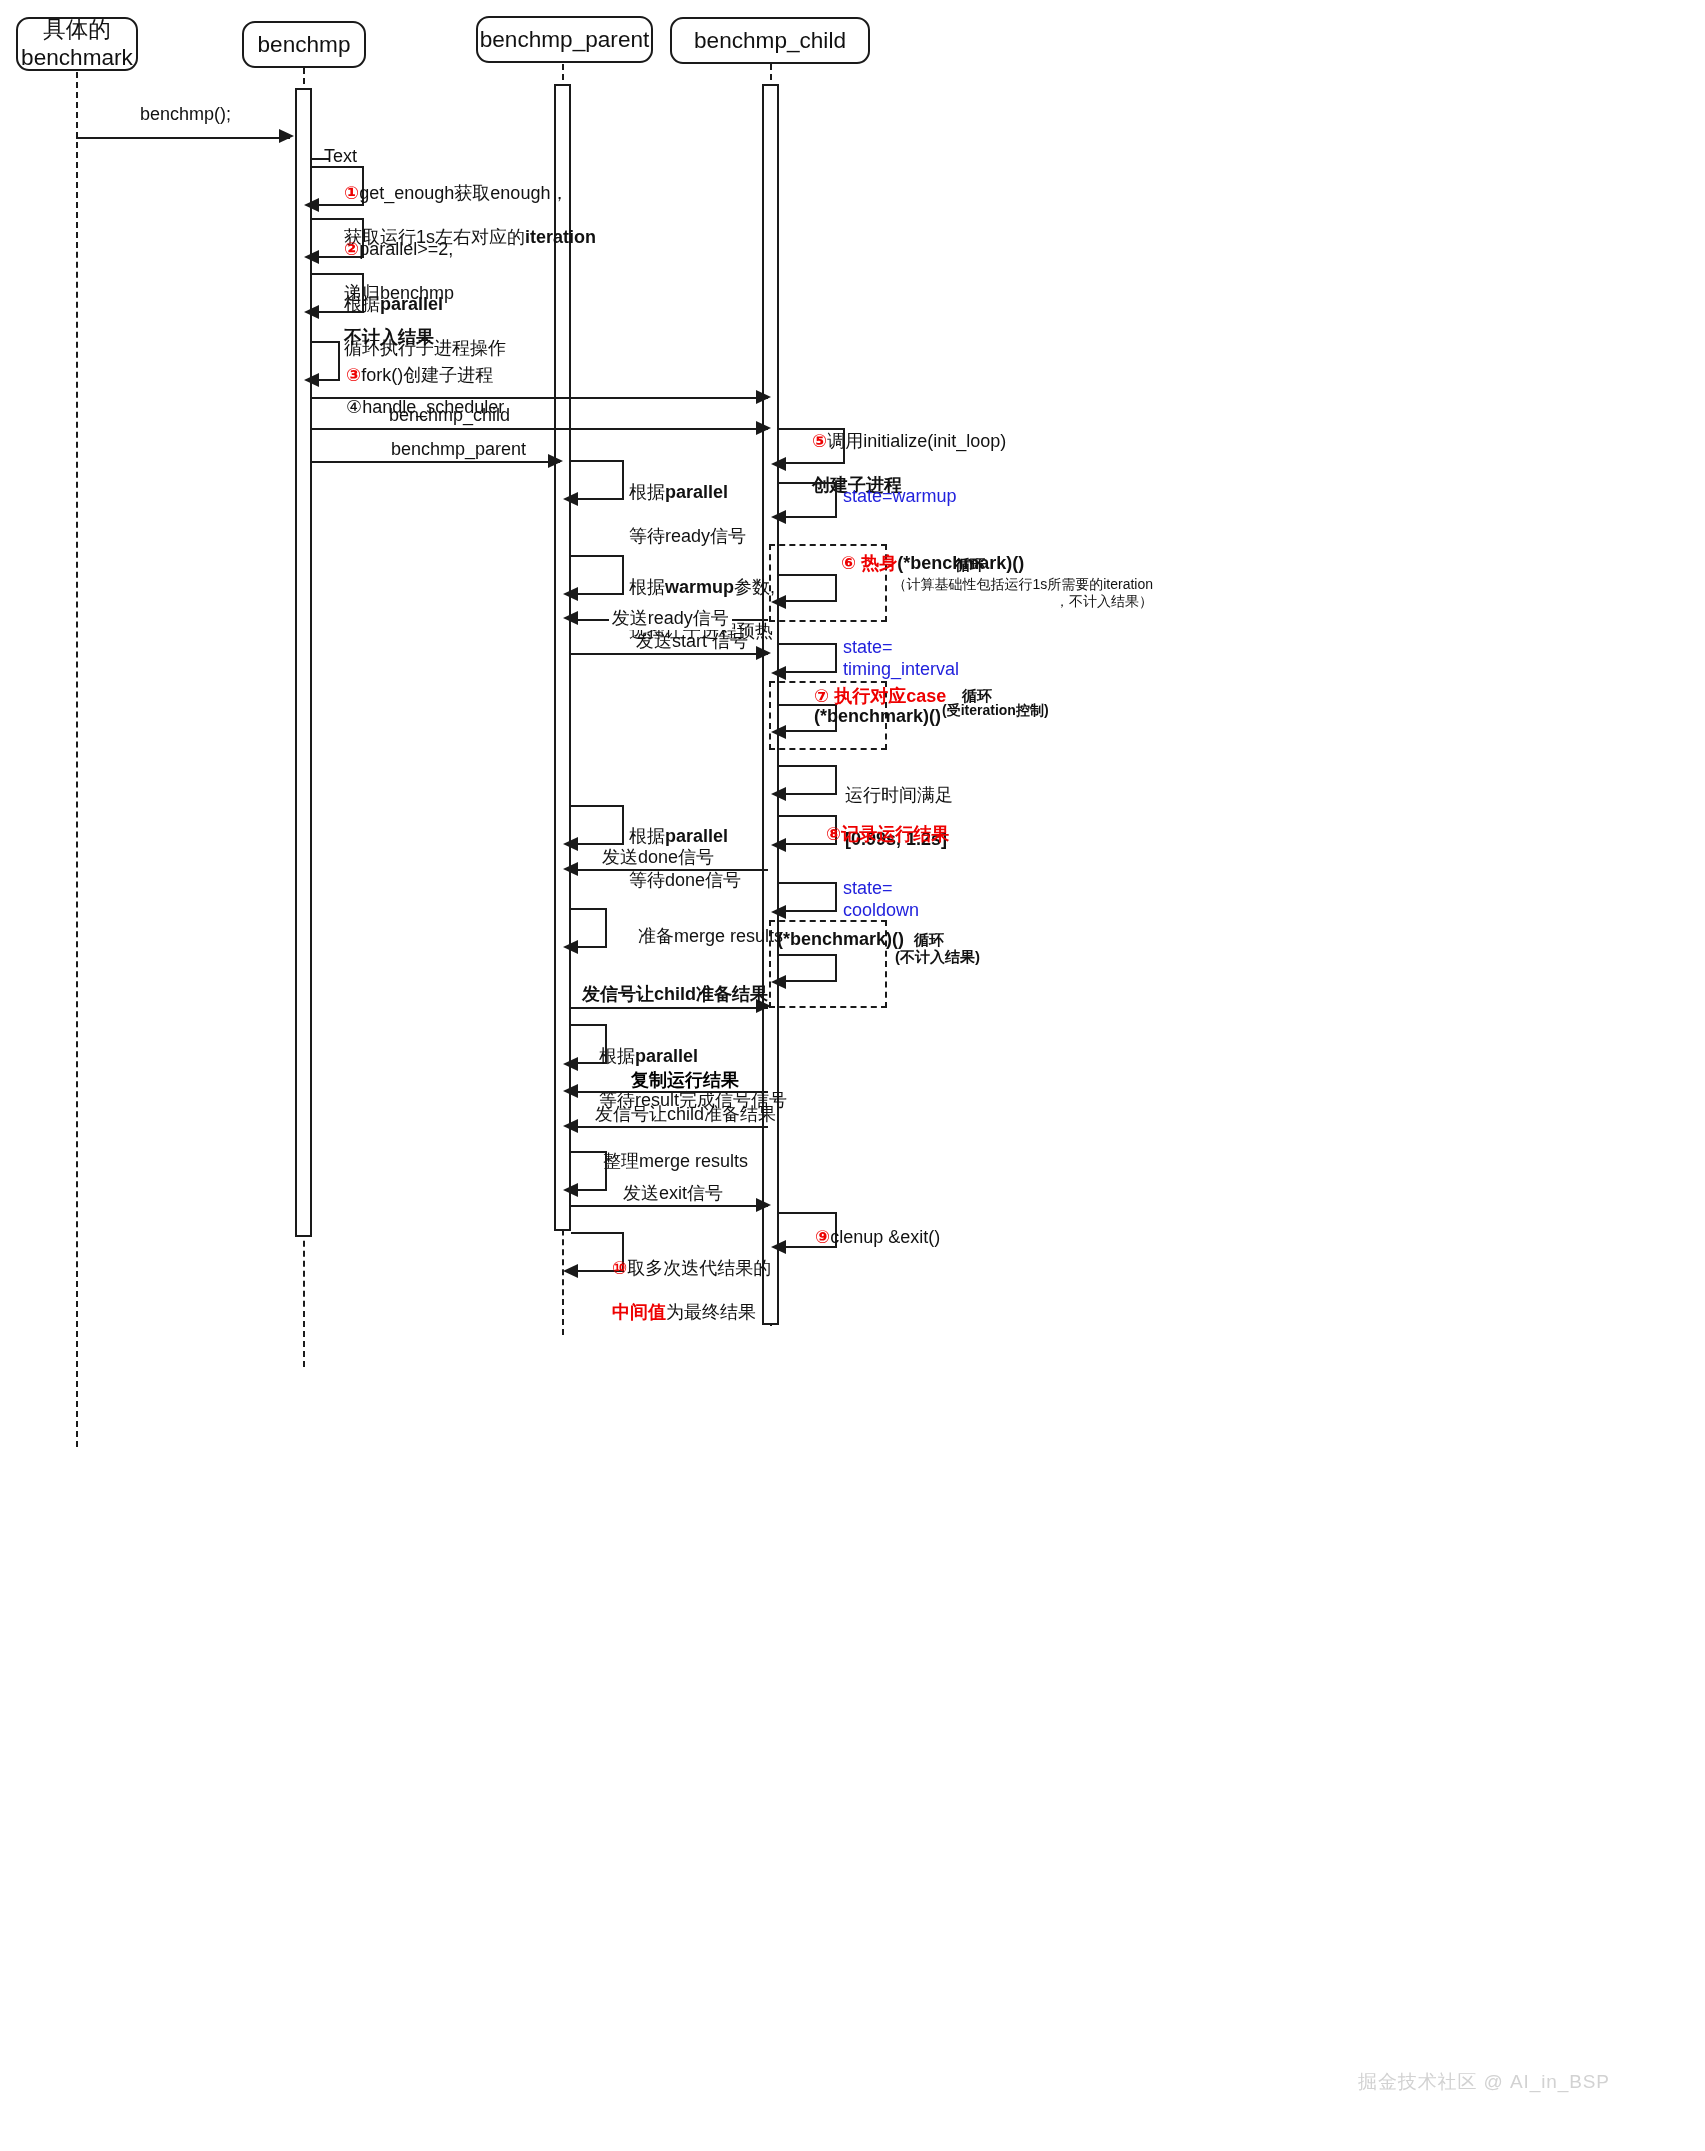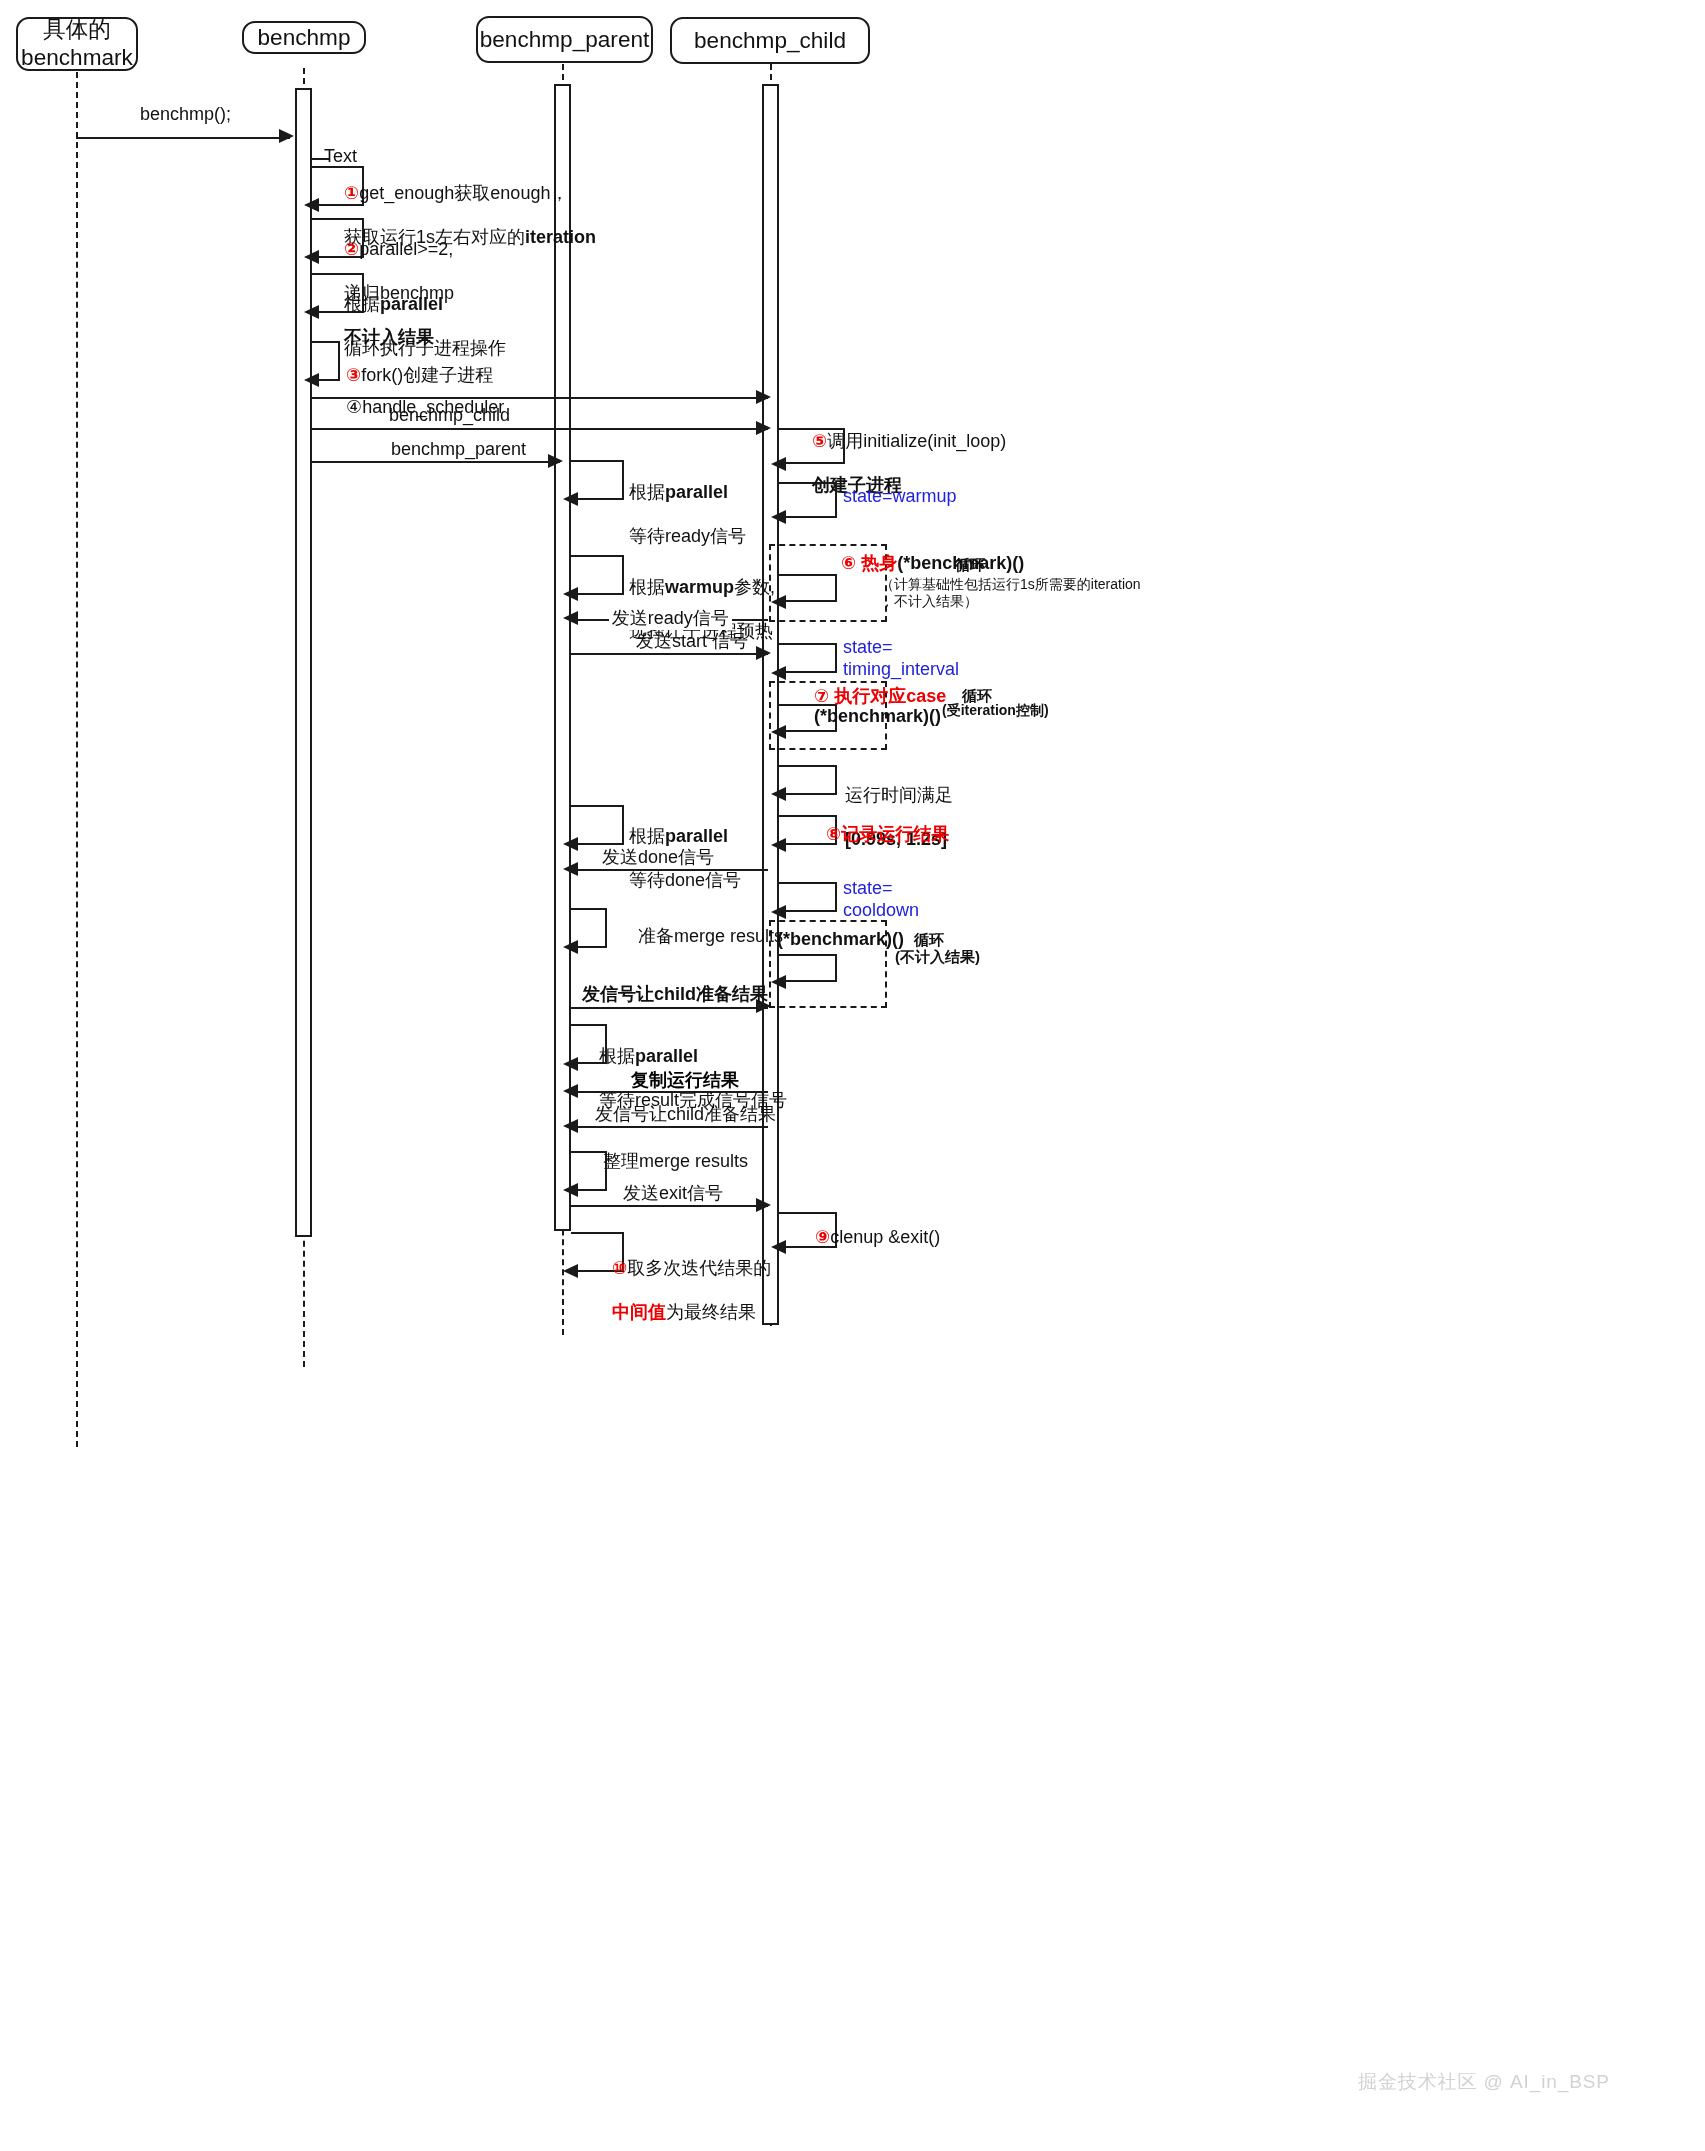--- a/index.html
+++ b/index.html
@@ -94,21 +94,21 @@
     font-size: 18px;
   }
   .label.small {
     font-size: 15px;
   }
   .label.tiny {
     font-size: 14px;
   }
   .label.blue { color: #2222dd; }
   .label.red  { color: #000000; font-weight: bold; }
-  .label.center { text-align: left; }
+  .label.center { text-align: right; }
   .b { font-weight: bold; }
   .redb { color: #ee0000; font-weight: bold; }
 
   
   .cnum {
     color: #ee0000;
     font-weight: bold;
   }
 
   
@@ -129,21 +129,21 @@
   }
 </style>
 </head>
 <body>
 
 <div id="stage">
 
   <div class="actor-box" style="left:16px; top:17px; width:122px; height:54px;">具体的
 benchmark</div>
 
-  <div class="actor-box" style="left:242px; top:21px; width:124px; height:33px;">benchmp</div>
+  <div class="actor-box" style="left:242px; top:21px; width:124px; height:47px;">benchmp</div>
 
   <div class="actor-box" style="left:476px; top:16px; width:177px; height:47px;">benchmp_parent</div>
 
   <div class="actor-box" style="left:670px; top:17px; width:200px; height:47px;">benchmp_child</div>
 
   <div class="lifeline" style="left:76px; top:72px; height:1375px;"></div>
   <div class="lifeline" style="left:303px; top:68px; height:1299px;"></div>
   <div class="lifeline" style="left:562px; top:64px; height:1271px;"></div>
   <div class="lifeline" style="left:770px; top:64px; height:1262px;"></div>
 

